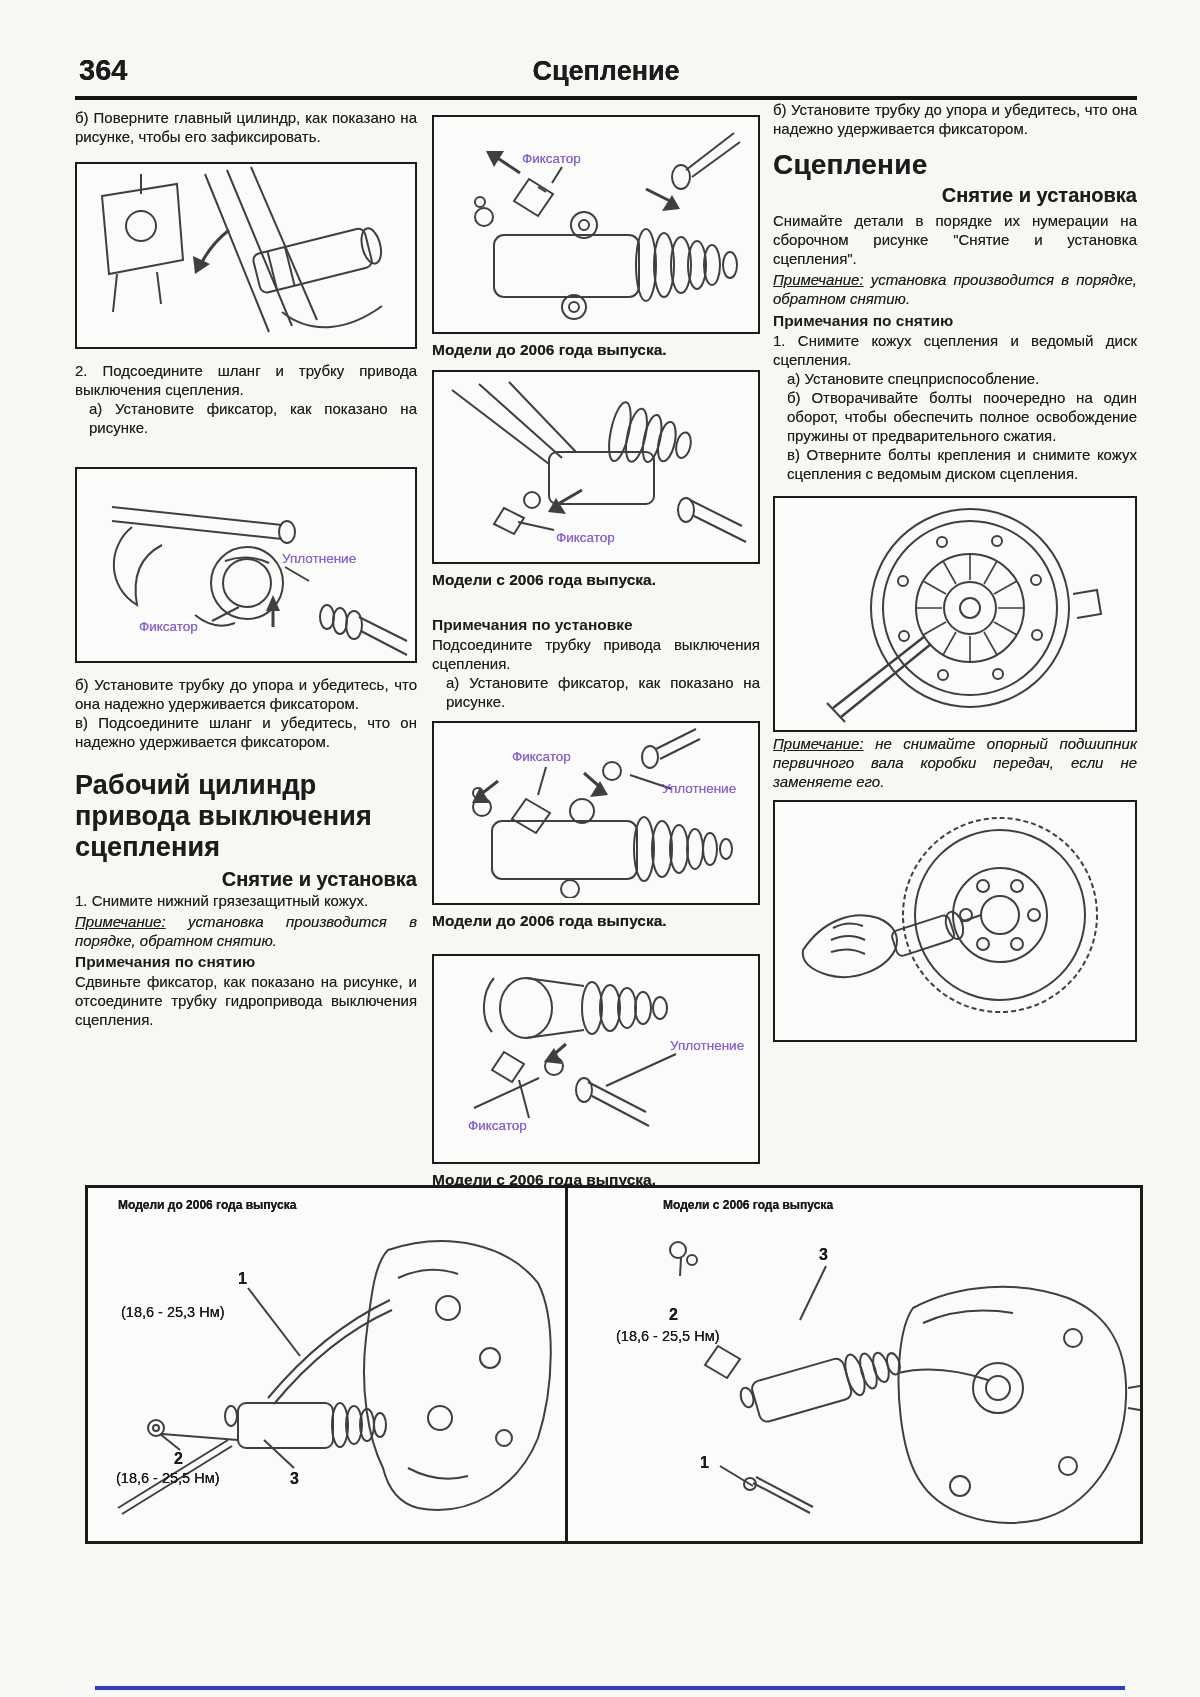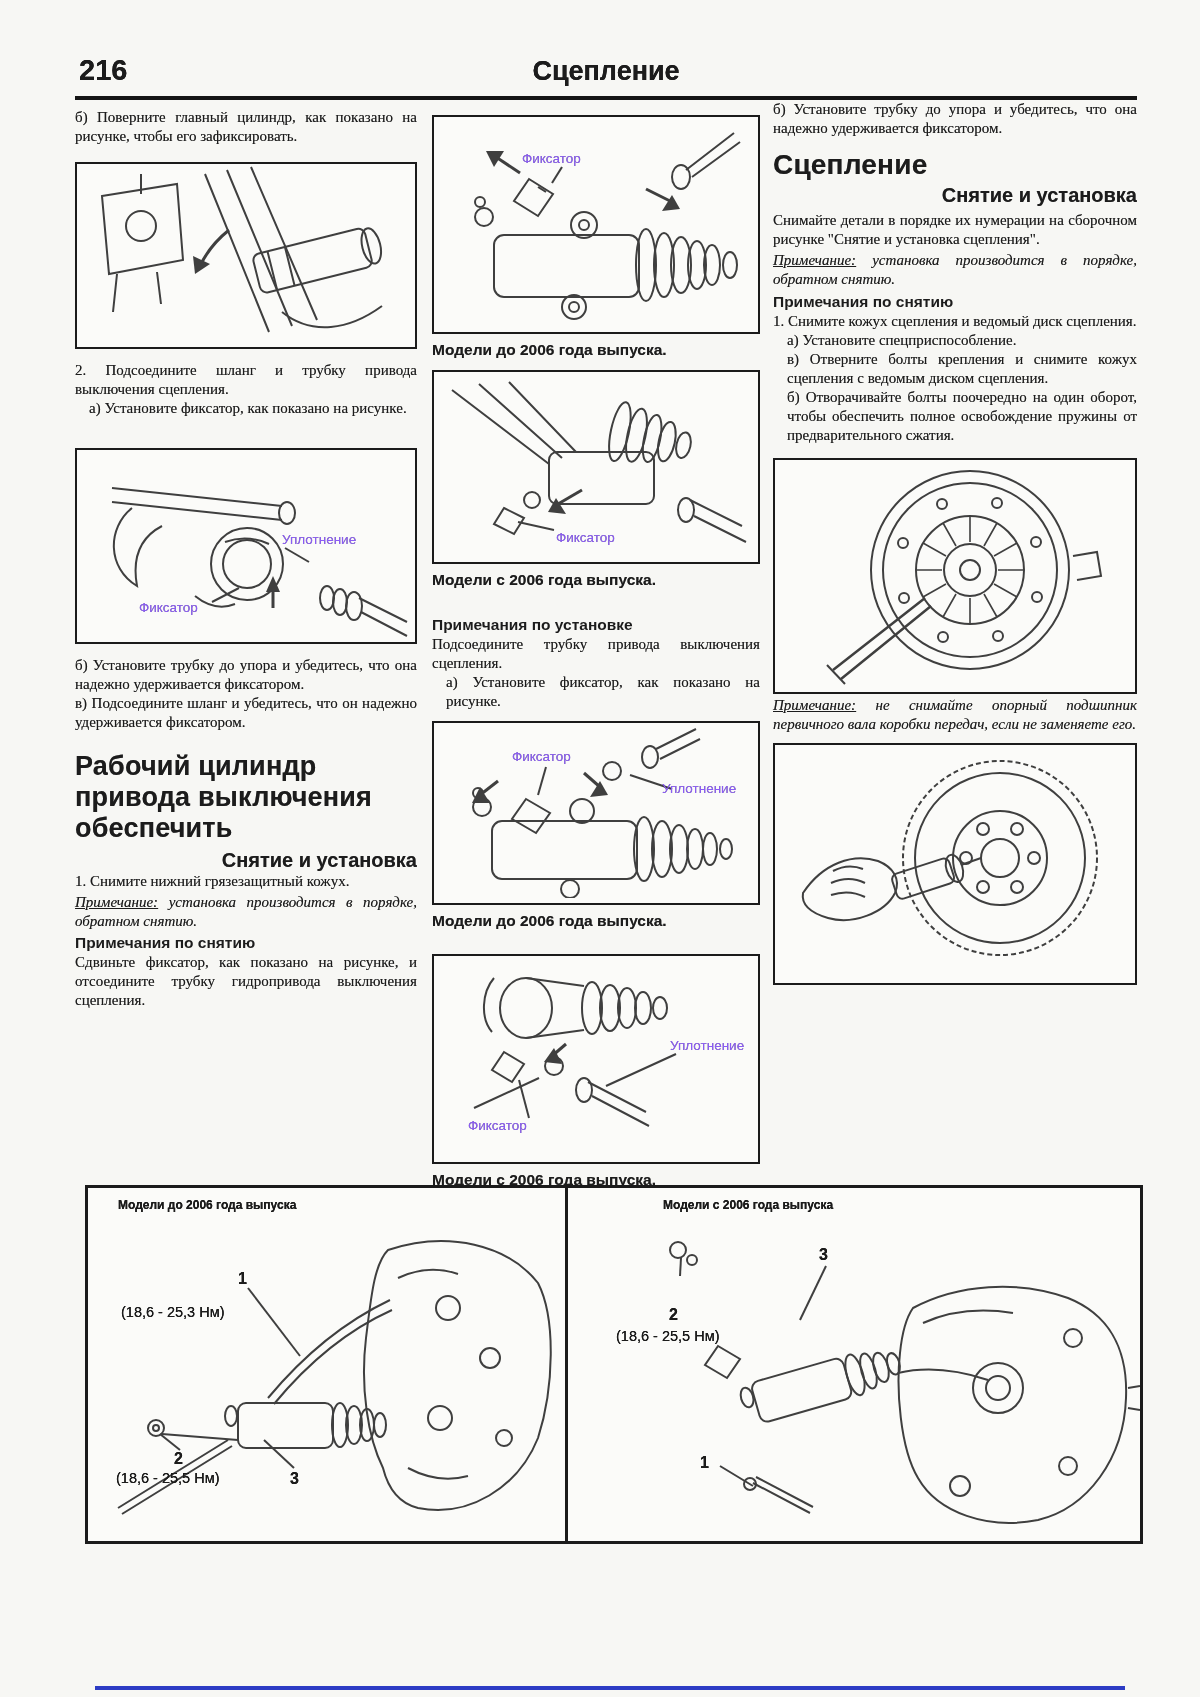--- a/index.html
+++ b/index.html
@@ -4,21 +4,21 @@
 <style>
   html,body{margin:0;padding:0;}
   body{
     width:1200px;height:1697px;position:relative;
     background:#f7f7f4;
     font-family:"Liberation Sans",sans-serif;
     color:#1c1c1c;
     -webkit-font-smoothing:antialiased;
   }
   .page{position:absolute;inset:0;overflow:hidden;}
-  .txt{font-size:15px;line-height:19px;text-align:justify;text-shadow:0 0 .4px rgba(20,20,20,.55);font-family:Liberation Serif, serif;}
+  .txt{font-size:15px;line-height:19px;text-align:justify;text-shadow:0 0 .4px rgba(20,20,20,.55);}
   .sub{padding-left:14px;}
   .note{font-style:italic;}
   .note .u{text-decoration:underline;}
   .h-big{font-weight:bold;font-size:27px;line-height:31px;letter-spacing:.2px;text-shadow:0 0 .5px rgba(0,0,0,.5);}
   .h-mid{font-weight:bold;font-size:20px;line-height:24px;text-shadow:0 0 .4px rgba(0,0,0,.5);text-align:right;}
   .h-small{font-weight:bold;font-size:15.5px;line-height:20px;}
   .cap{font-weight:bold;font-size:15.5px;line-height:22px;text-shadow:0 0 .4px rgba(0,0,0,.5);}
   .figbox{border:2.5px solid #1b1b1b;background:#fbfbf9;position:relative;}
   .figlabel{position:absolute;font-size:13.5px;color:#8b5cf6;white-space:nowrap;text-shadow:0 0 .4px rgba(0,0,0,.5);}
   .col{position:absolute;}
@@ -31,21 +31,21 @@
   .torq-lbl{position:absolute;font-size:14.5px;text-shadow:0 0 .3px #000;white-space:nowrap;}
   .panel-title{position:absolute;font-weight:bold;font-size:12px;text-shadow:0 0 .4px #000;white-space:nowrap;}
   .blue-strip{position:absolute;left:95px;top:1686px;width:1030px;height:4px;background:#2d3cc4;}
 </style>
 </head>
 <body>
 
 <div class="page">
 
   <div class="hdr">
-    <span class="num">216</span>
+    <span class="num">364</span>
     <span class="ttl">Сцепление</span>
   </div>
 
   <div class="col" style="left:75px;top:108px;width:342px;">
     <div class="txt">б) Поверните главный цилиндр, как показано на рисунке, чтобы его зафиксировать.</div>
 
     <div class="figbox" style="height:183px;margin-top:16px;">
       <svg viewBox="0 0 337 178" width="337" height="178">
         <g stroke="#3f3f3f" fill="none" stroke-width="2">
           <path d="M25,32 L100,20 L106,96 L32,110 Z"></path>
@@ -87,21 +87,21 @@
           <path d="M135,152 L162,138"></path>
         </g>
       </svg>
       <span class="figlabel" style="left:205px;top:82px;">Уплотнение</span>
       <span class="figlabel" style="left:62px;top:150px;">Фиксатор</span>
     </div>
 
     <div class="txt" style="margin-top:12px;">б) Установите трубку до упора и убедитесь, что она надежно удерживается фиксатором.</div>
     <div class="txt">в) Подсоедините шланг и убедитесь, что он надежно удерживается фиксатором.</div>
 
-    <div class="h-big" style="margin-top:19px;">Рабочий цилиндр привода выключения обеспечить</div>
+    <div class="h-big" style="margin-top:19px;">Рабочий цилиндр привода выключения сцепления</div>
     <div class="h-mid" style="margin-top:4px;">Снятие и установка</div>
     <div class="txt" style="">1. Снимите нижний грязезащитный кожух.</div>
     <div class="txt note" style="margin-top:2px;"><span class="u">Примечание:</span><span> установка производится в порядке, обратном снятию.</span></div>
     <div class="h-small" style="margin-top:2px;">Примечания по снятию</div>
     <div class="txt">Сдвиньте фиксатор, как показано на рисунке, и отсоедините трубку гидропривода выключения сцепления.</div>
   </div>
 
   <div class="col" style="left:432px;top:115px;width:328px;">
 
     <div class="figbox" style="height:215px;">
@@ -224,22 +224,22 @@
 
   <div class="col" style="left:773px;top:100px;width:364px;">
     <div class="txt">б) Установите трубку до упора и убедитесь, что она надежно удерживается фиксатором.</div>
     <div class="h-big" style="margin-top:11px;font-size:28px;">Сцепление</div>
     <div class="h-mid" style="margin-top:3px;">Снятие и установка</div>
     <div class="txt" style="margin-top:4px;">Снимайте детали в порядке их нумерации на сборочном рисунке "Снятие и установка сцепления".</div>
     <div class="txt note" style="margin-top:2px;"><span class="u">Примечание:</span><span> установка производится в порядке, обратном снятию.</span></div>
     <div class="h-small" style="margin-top:3px;">Примечания по снятию</div>
     <div class="txt">1. Снимите кожух сцепления и ведомый диск сцепления.</div>
     <div class="txt sub">а) Установите спецприспособление.</div>
+    <div class="txt sub">б) Отворачивайте болты поочередно на один оборот, чтобы обеспечить полное освобождение пружины от предварительного сжатия.</div>
     <div class="txt sub">в) Отверните болты крепления и снимите кожух сцепления с ведомым диском сцепления.</div>
-    <div class="txt sub">б) Отворачивайте болты поочередно на один оборот, чтобы обеспечить полное освобождение пружины от предварительного сжатия.</div>
 
     <div class="figbox" style="height:232px;margin-top:13px;">
       <svg viewBox="0 0 359 227" width="359" height="227">
         <g stroke="#3f3f3f" fill="none" stroke-width="2">
           <circle cx="195" cy="110" r="99"></circle>
           <circle cx="195" cy="110" r="87"></circle>
           <circle cx="195" cy="110" r="54"></circle>
           <circle cx="195" cy="110" r="26"></circle>
           <circle cx="195" cy="110" r="10"></circle>
           <path d="M223,110 H249 M219,124 L242,137 M209,134 L222,157 M195,138 V164 M181,134 L168,157 M171,124 L148,137 M167,110 H141 M171,96 L148,83 M181,86 L168,63 M195,82 V56 M209,86 L222,63 M219,96 L242,83" stroke-width="1.6"></path>

